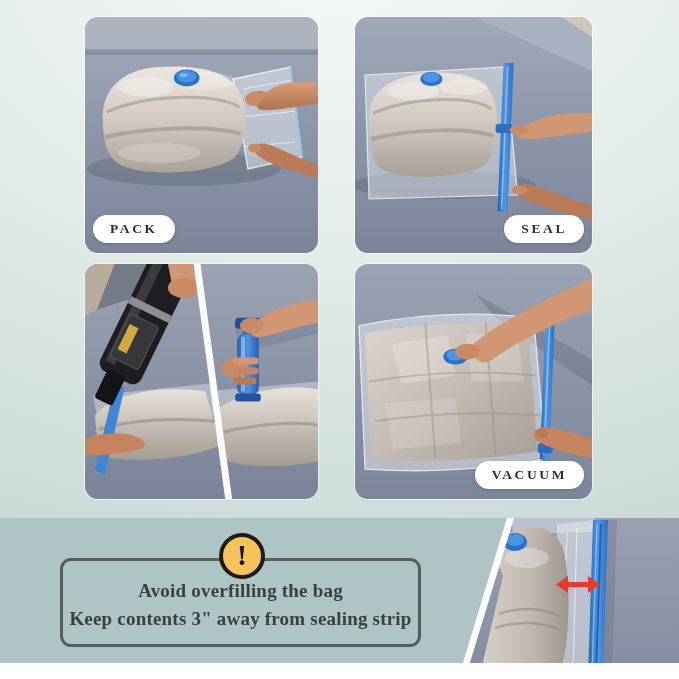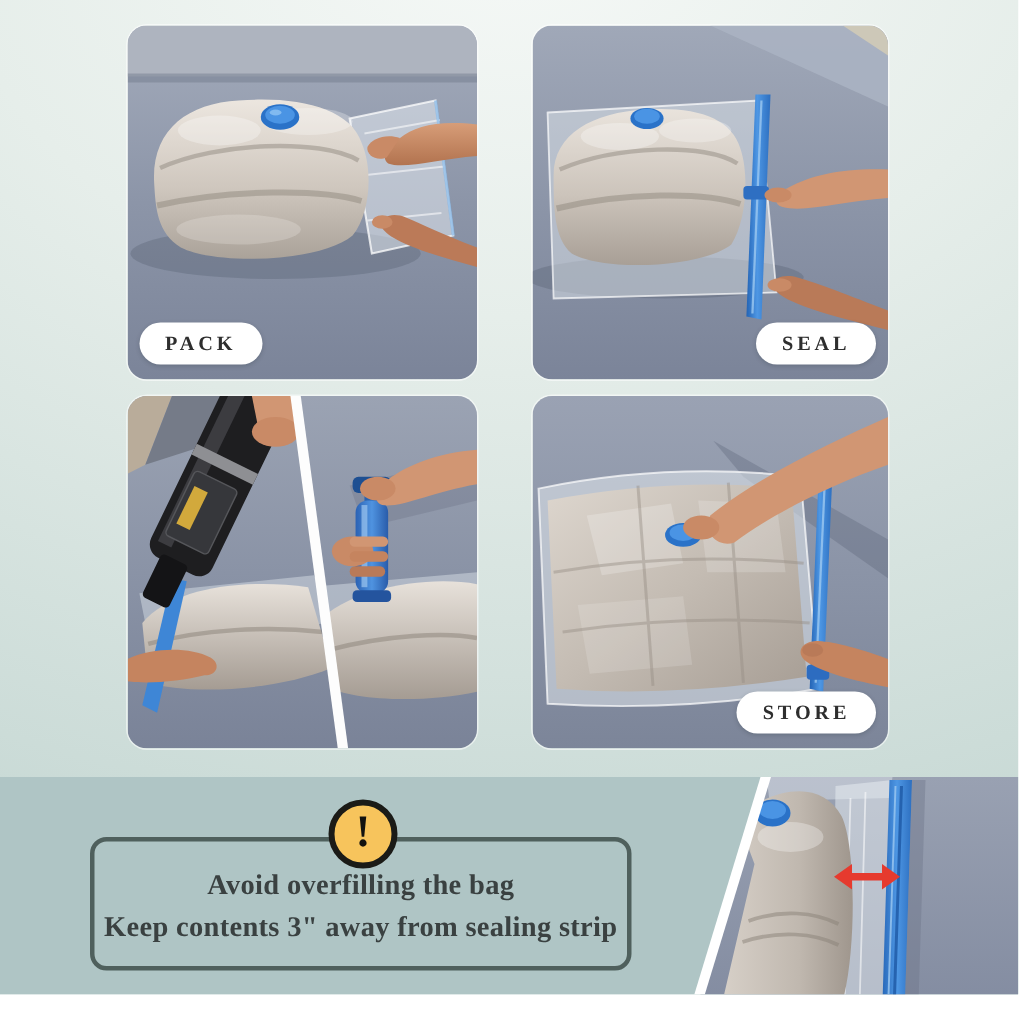--- a/index.html
+++ b/index.html
@@ -266,21 +266,21 @@
           <path d="M194,58 L188,192" stroke="#9cc8f0" stroke-width="1.5" opacity=".8" fill="none"></path>
           <rect x="182" y="180" width="15" height="10" rx="2.5" fill="#2d6cc0"></rect>
         </g>
         <g>
           <path d="M118,80 C150,54 200,30 236,14 L236,46 C196,60 158,80 134,98 C124,102 112,92 118,80 Z" fill="#d19673"></path>
           <ellipse cx="112" cy="88" rx="12" ry="8" fill="#c98a66"></ellipse>
           <path d="M236,176 C214,168 198,164 188,164 C177,165 175,173 182,178 C192,185 214,191 236,195 Z" fill="#c5845f"></path>
           <ellipse cx="186" cy="170" rx="7" ry="4.5" fill="#b97a58"></ellipse>
         </g>
       </svg>
-      <div class="pill br">STORE</div>
+      <div class="pill br">VACUUM</div>
     </div>
   </div>
 
   <div class="bottom-area">
 
     <svg class="wedge-photo" viewBox="0 0 224 161" preserveAspectRatio="none">
       <defs>
         <linearGradient id="bgw" x1="0" y1="0" x2="0" y2="1">
           <stop offset="0" stop-color="#99a1b2"></stop>
             <stop offset="1" stop-color="#828ba0"></stop>

